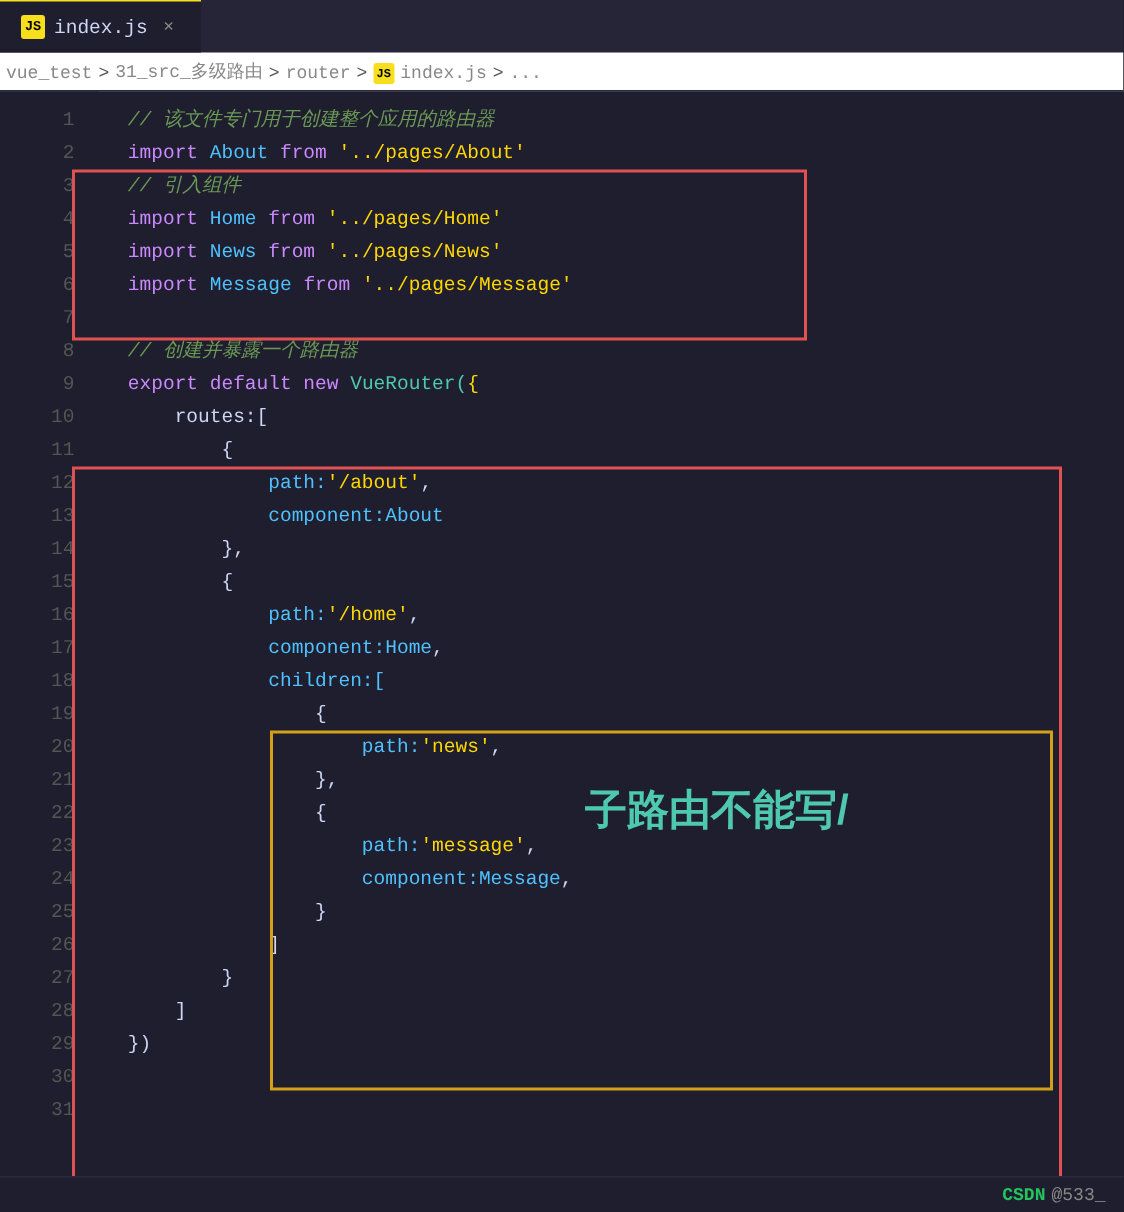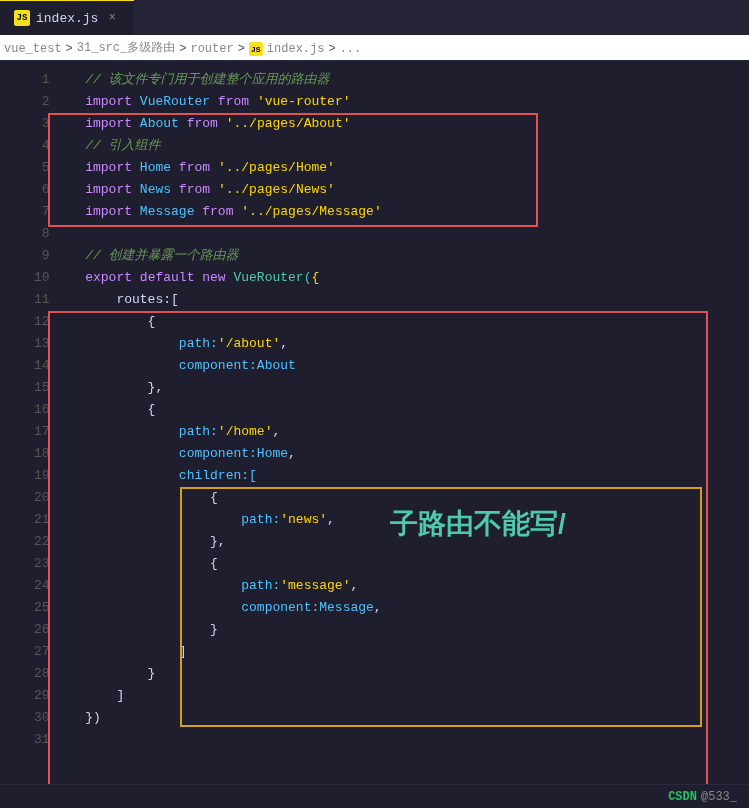--- a/index.html
+++ b/index.html
@@ -143,20 +143,21 @@
     .box-yellow { border-color: #d4a017; }
 
     
     .child-label {
       position: absolute;
       color: #4ec9b0;
       font-size: 28px;
       font-family: 'Microsoft YaHei', sans-serif;
       font-weight: bold;
       pointer-events: none;
+      margin-top: 16px;
     }
 
     
     .status-bar {
       position: absolute;
       bottom: 0;
       right: 0;
       width: 749px;
       height: 24px;
       background: #1e1e2e;
@@ -229,21 +230,20 @@
       <div style="line-height: 22px;">26</div>
       <div style="line-height: 22px;">27</div>
       <div style="line-height: 22px;">28</div>
       <div style="line-height: 22px;">29</div>
       <div style="line-height: 22px;">30</div>
       <div style="line-height: 22px;">31</div>
     </div>
 
   <div class="code-content" id="code-lines">
       <div class="code-line"><span class="c-comment">  // 该文件专门用于创建整个应用的路由器</span></div>
-      <div class="code-line"><span class="c-plain">  </span><span class="c-import-kw">import</span><span class="c-name"> VueRouter </span><span class="c-from">from</span><span class="c-plain"> </span><span class="c-path">'vue-router'</span></div>
       <div class="code-line"><span class="c-plain">  </span><span class="c-import-kw">import</span><span class="c-name"> About </span><span class="c-from">from</span><span class="c-plain"> </span><span class="c-path">'../pages/About'</span></div>
       <div class="code-line"><span class="c-comment">  // 引入组件</span></div>
       <div class="code-line"><span class="c-plain">  </span><span class="c-import-kw">import</span><span class="c-name"> Home </span><span class="c-from">from</span><span class="c-plain"> </span><span class="c-path">'../pages/Home'</span></div>
       <div class="code-line"><span class="c-plain">  </span><span class="c-import-kw">import</span><span class="c-name"> News </span><span class="c-from">from</span><span class="c-plain"> </span><span class="c-path">'../pages/News'</span></div>
       <div class="code-line"><span class="c-plain">  </span><span class="c-import-kw">import</span><span class="c-name"> Message </span><span class="c-from">from</span><span class="c-plain"> </span><span class="c-path">'../pages/Message'</span></div>
       <div class="code-line"><span class="c-plain"></span></div>
       <div class="code-line"><span class="c-comment">  // 创建并暴露一个路由器</span></div>
       <div class="code-line"><span class="c-plain">  </span><span class="c-keyword">export default new</span><span class="c-class"> VueRouter(</span><span class="c-bracket">{</span></div>
       <div class="code-line"><span class="c-plain">      routes:[</span></div>
       <div class="code-line"><span class="c-plain">          {</span></div>

